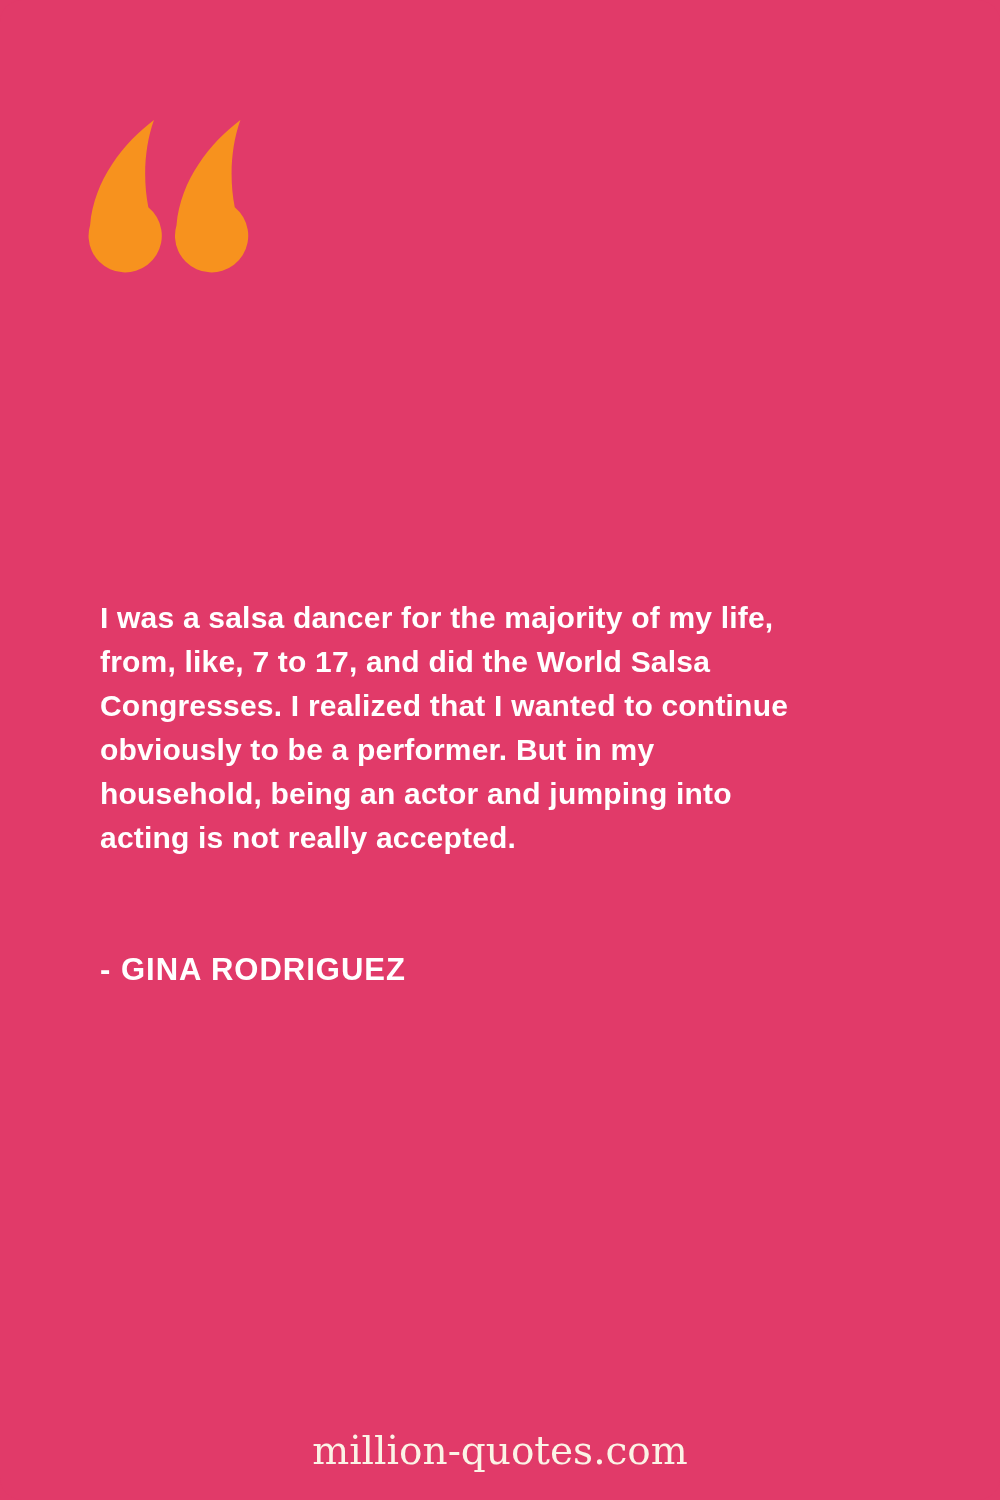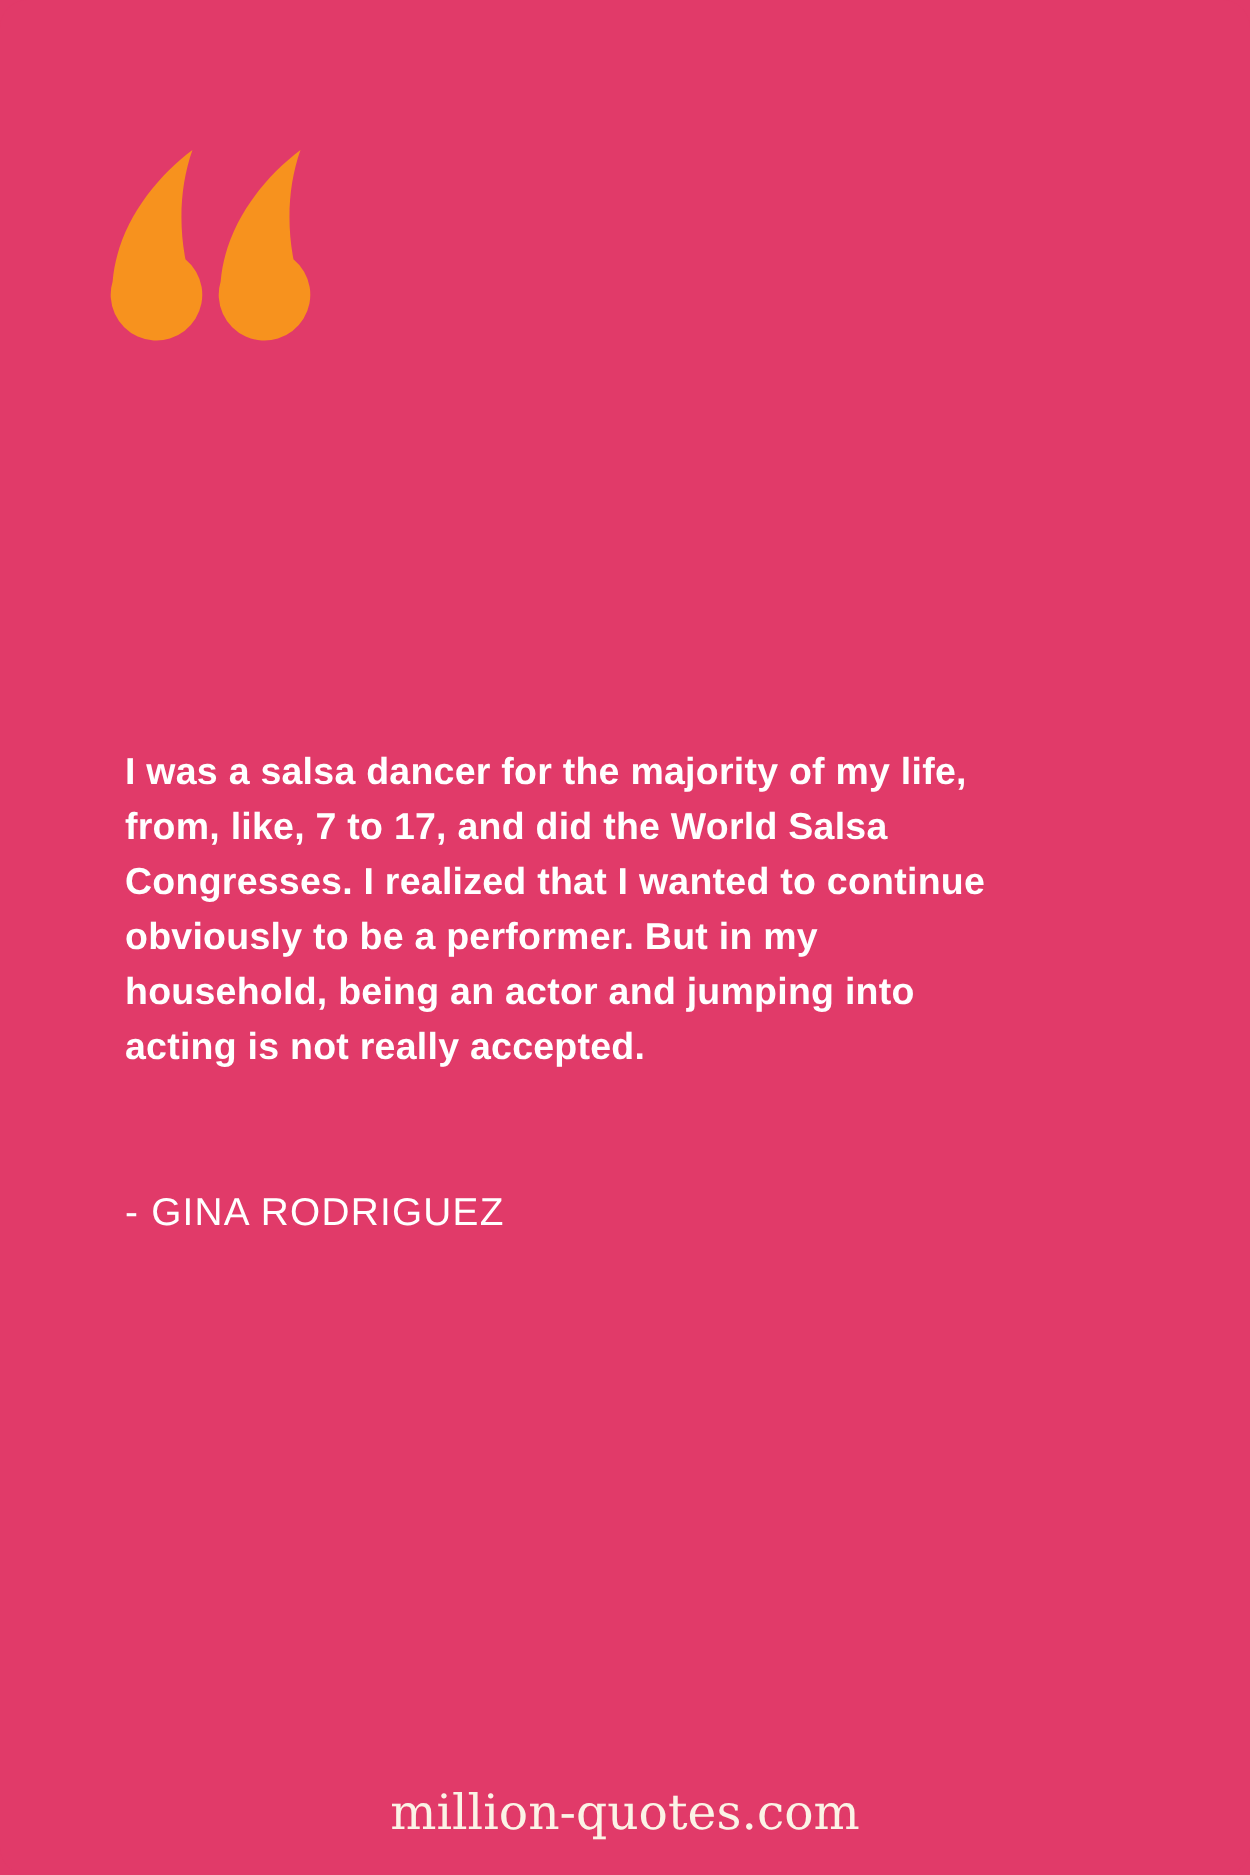--- a/index.html
+++ b/index.html
@@ -41,21 +41,21 @@
     line-height:44px;
     font-weight:700;
     letter-spacing:0.2px;
   }
   .quote-author{
     position:absolute;
     left:100px;
     top:952px;
     color:var(--text);
     font-size:31px;
-    font-weight:400;
+    font-weight:700;
     letter-spacing:1px;
   }
   .footer{
     position:absolute;
     left:0;
     top:1428px;
     width:100%;
     text-align:center;
     color:var(--footer_text);
     font-family:"DejaVu Serif","Liberation Serif",serif;

